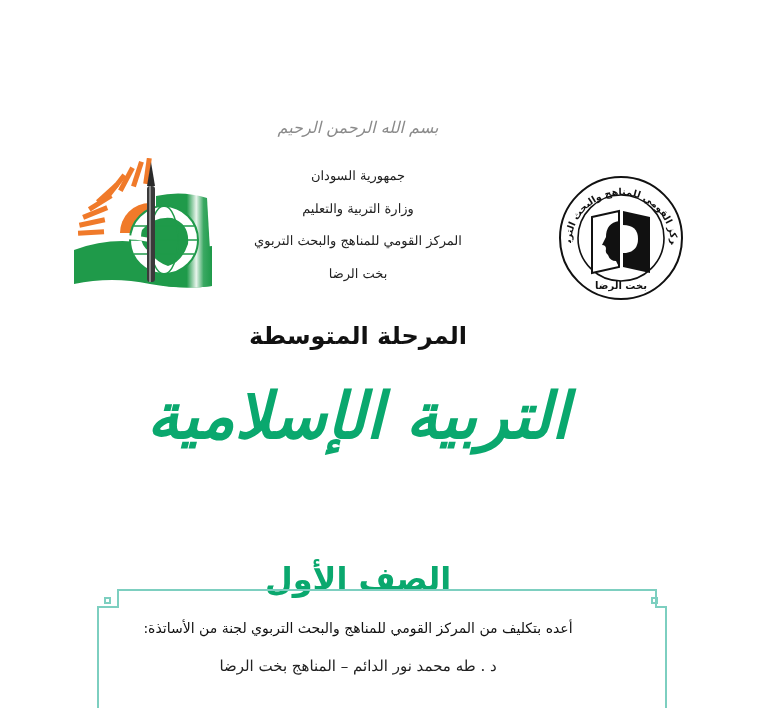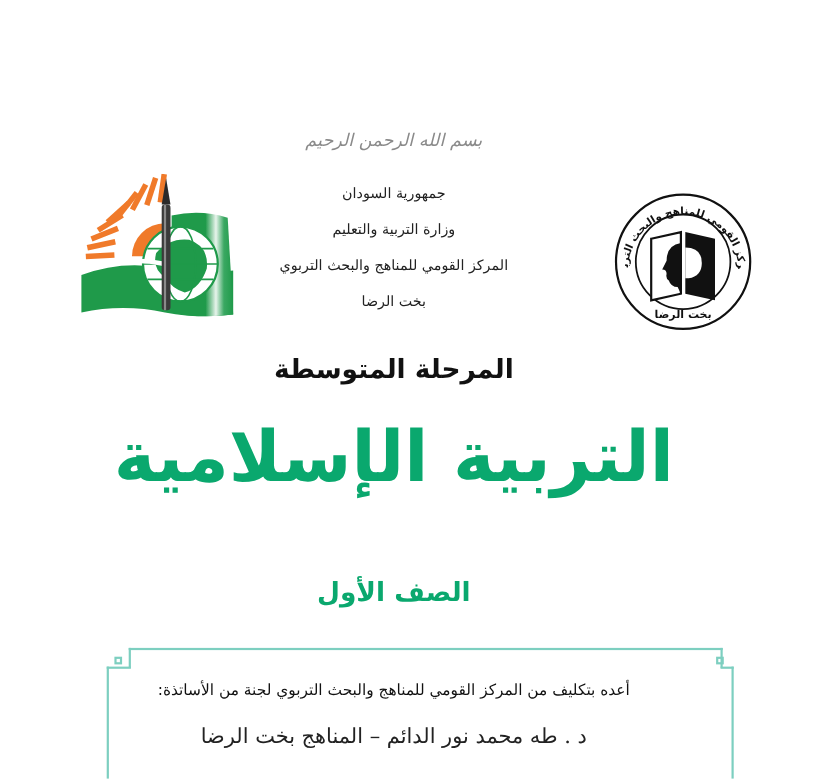--- a/index.html
+++ b/index.html
@@ -45,47 +45,48 @@
       color: #111;
     }
     .main-title {
       top: 378px;
       font-family: "DejaVu Sans", sans-serif;
       font-weight: bold;
       font-size: 64px;
       color: #0aa86e;
       letter-spacing: 1px;
       line-height: 1.2;
+      font-style: italic;
     }
     .grade-title {
-      top: 524px;
+      top: 560px;
       font-family: "DejaVu Sans", sans-serif;
       font-weight: bold;
-      font-size: 24px;
+      font-size: 32px;
       color: #0aa86e;
       line-height: 1.2;
     }
     .frame-line { position: absolute; background: #7dcfc0; }
     .frame-sq {
       position: absolute;
       width: 7px; height: 7px;
       border: 2px solid #7dcfc0;
       box-sizing: border-box;
     }
     .committee-line {
       top: 620px;
       font-family: "DejaVu Sans", sans-serif;
       font-weight: normal;
       font-size: 14px;
       color: #111;
     }
     .author-line {
       top: 657px;
       font-family: "DejaVu Serif", serif;
-      font-size: 19px;
+      font-size: 15px;
       color: #222;
     }
   </style>
 </head>
 <body>
 
 <div class="center-text bismillah">بسم الله الرحمن الرحيم</div>
 
 <div class="center-text header-line" style="top:168px;">جمهورية السودان</div>
 <div class="center-text header-line" style="top:201px;">وزارة التربية والتعليم</div>

